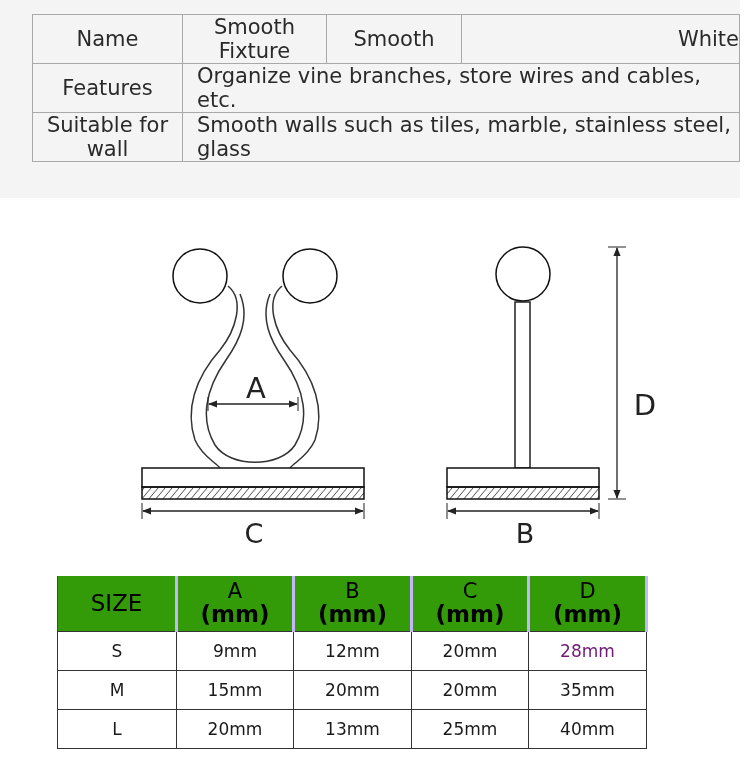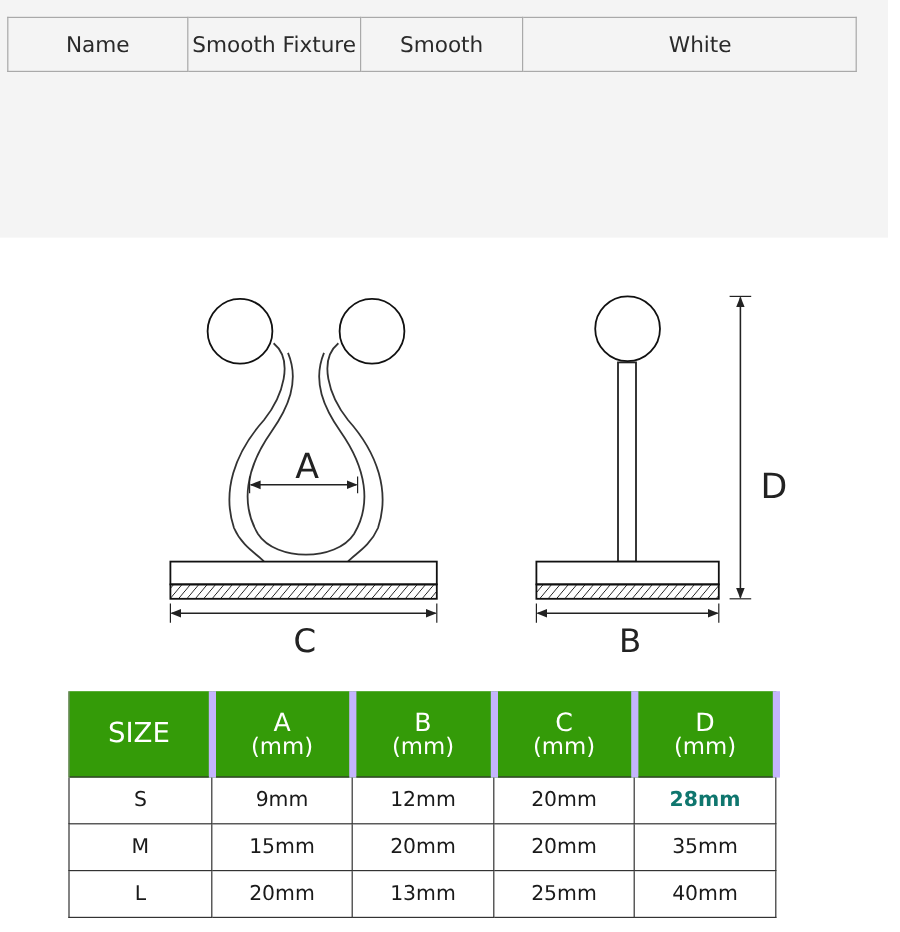--- a/index.html
+++ b/index.html
@@ -1,55 +1,63 @@
 <!DOCTYPE html>
 <html><head>
 <meta charset="utf-8">
 <style>
   html, body { margin:0; padding:0; background:#ffffff; }
   body { width:750px; height:777px; position:relative; overflow:hidden;
          font-family:"DejaVu Sans", sans-serif; color:#222; }
   .spec-panel { position:absolute; left:0; top:0; width:740px; height:198px; background:#f4f4f4; }
-  table.spec { position:absolute; left:6px; top:14px; width:707px; border-collapse:collapse;
-               table-layout:fixed; font-size:18px; color:#2a2a2a;padding-left:33px; }
+  table.spec { position:absolute; left:32px; top:14px; width:707px; border-collapse:collapse;
+               table-layout:fixed; font-size:21px; color:#2a2a2a;padding-left:33px; }
   table.spec td { border:1px solid #a9a9a9; height:44px; padding:0; vertical-align:middle; }
   table.spec td.c { text-align:center; }
-  table.spec td.l { text-align:center; padding-left:18px; }
+  table.spec td.l { text-align:right; padding-left:18px; }
   table.spec td.l2 { text-align:left; padding-left:14px; }
 
   .diagram { position:absolute; left:0; top:200px; width:750px; height:370px; }
 
   table.size { position:absolute; left:57px; top:576px; width:589px; border-collapse:collapse;
                table-layout:fixed; font-family:"DejaVu Sans", sans-serif; }
-  table.size th { background:#349b08; color:#ffffff; font-weight:normal; height:71px;
-                  border-left:1px solid #2a5e0f; border-right:6px solid #c4b5fd; padding:0; line-height:1.05; }
+  table.size th { background:#349b08; color:#000000; font-weight:normal; height:55px;
+                  border-left:1px solid #2a5e0f; border-right:3px solid #c4b5fd; padding:0; line-height:1.05; }
   table.size th.size-h { font-size:23px; }
   table.size th .letter { display:block; font-size:21px; }
-  table.size th .unit { display:block; font-size:19px; }
+  table.size th .unit { display:block; font-size:23px;font-weight:bold; }
   table.size td { border:1px solid #333; text-align:center; height:38px; font-size:17px; color:#1a1a1a; padding:0; }
-  table.size td.hl { color:#0f766e;font-weight:bold; }
+  table.size td.hl { color:#701a75; }
 </style>
 </head>
 <body>
 
 <div class="spec-panel"></div>
 
 <table class="spec">
   <colgroup>
       <col style="width:150px">
       <col style="width:144px">
       <col style="width:135px">
       <col style="width:278px">
     </colgroup>
   <tbody>
       <tr>
     <td class="c">Name</td>
     <td class="c">Smooth Fixture</td>
     <td class="c">Smooth</td>
     <td class="l">White</td>
+  </tr>
+  <tr>
+    <td class="c">Features</td>
+    <td class="l2" colspan="3">Organize vine branches, store wires and cables, etc.</td>
+  </tr>
+  <tr>
+    <td class="c">Suitable for wall</td>
+    <td class="l2" colspan="3">Smooth walls such as tiles, marble, stainless steel, glass</td>
   </tr>
 </tbody>
   </table>
 
 <svg class="diagram" width="750" height="370" viewBox="0 200 750 370">
   <defs>
     <pattern id="hatch" patternUnits="userSpaceOnUse" width="7" height="12" patternTransform="skewX(-40)">
       <line x1="0" y1="0" x2="0" y2="12" stroke="#222" stroke-width="1.6"></line>
     </pattern>
     <marker id="arr" viewBox="0 0 10 10" refX="9" refY="5" markerWidth="7" markerHeight="7" orient="auto-start-reverse">

